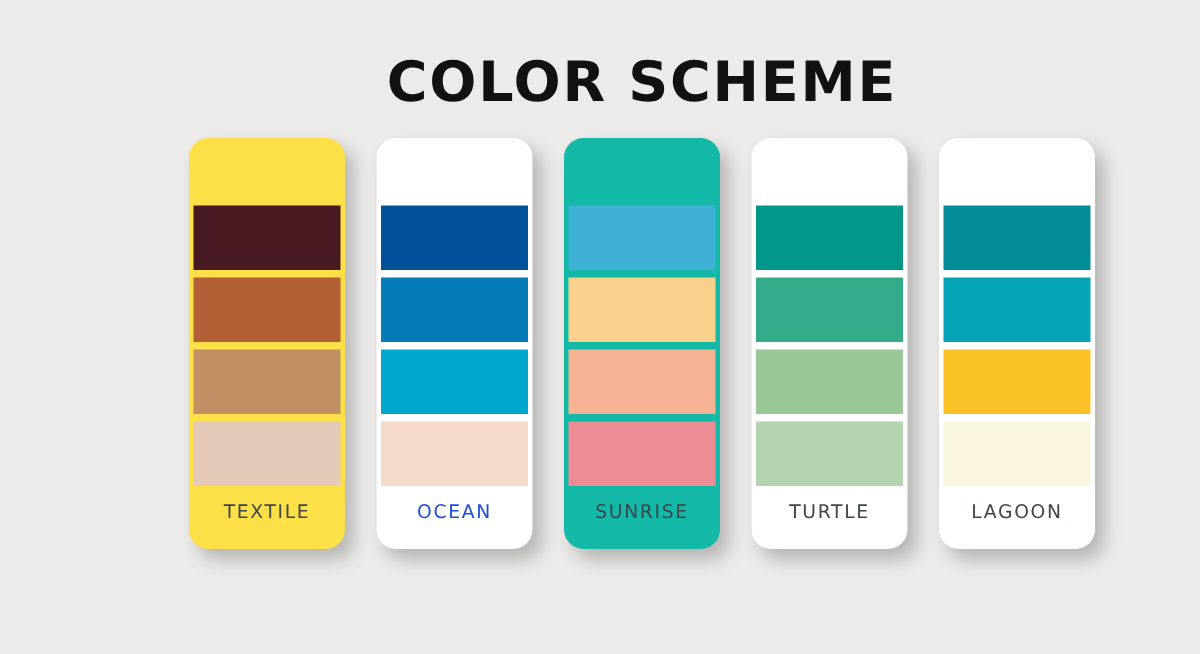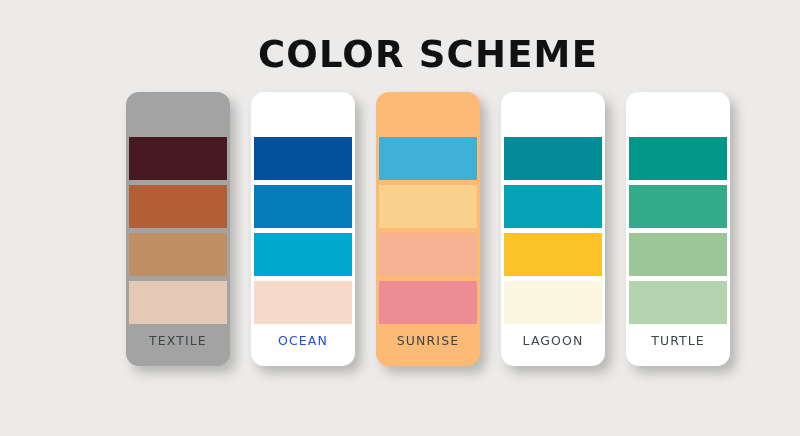--- a/index.html
+++ b/index.html
@@ -94,65 +94,65 @@
 </style>
 </head>
 <body style="background: rgb(236, 235, 233);">
 
 <div class="page">
 
   <div class="title" style="color: rgb(17, 17, 17);">COLOR SCHEME</div>
 
   <div class="cards">
 
-    <div class="card" style="background: #a3a3a3;">
+    <div class="card" style="background: #fde047;">
       <div class="swatches">
         <div class="swatch" style="background-color: rgb(70, 26, 32);"></div>
         <div class="swatch" style="background-color: rgb(178, 95, 53);"></div>
         <div class="swatch" style="background-color: rgb(192, 143, 99);"></div>
         <div class="swatch" style="background-color: rgb(228, 201, 183);"></div>
       </div>
       <div class="card-label" style="color: rgb(61, 70, 74);">TEXTILE</div>
     </div>
 
     <div class="card" style="background: rgb(255, 255, 255);">
       <div class="swatches">
         <div class="swatch" style="background-color: rgb(2, 82, 155);"></div>
         <div class="swatch" style="background-color: rgb(3, 124, 184);"></div>
         <div class="swatch" style="background-color: rgb(0, 168, 208);"></div>
         <div class="swatch" style="background-color: rgb(245, 218, 201);"></div>
       </div>
       <div class="card-label" style="color: #1d4ed8;">OCEAN</div>
     </div>
 
-    <div class="card" style="background: #fdba74;">
+    <div class="card" style="background: #14b8a6;">
       <div class="swatches">
         <div class="swatch" style="background-color: rgb(63, 177, 214);"></div>
         <div class="swatch" style="background-color: rgb(249, 209, 141);"></div>
         <div class="swatch" style="background-color: rgb(245, 179, 148);"></div>
         <div class="swatch" style="background-color: rgb(237, 140, 149);"></div>
       </div>
       <div class="card-label" style="color: rgb(61, 70, 74);">SUNRISE</div>
     </div>
 
 
     <div class="card" style="background: rgb(255, 255, 255);">
       <div class="swatches">
+        <div class="swatch" style="background-color: rgb(2, 151, 137);"></div>
+        <div class="swatch" style="background-color: rgb(52, 172, 139);"></div>
+        <div class="swatch" style="background-color: rgb(155, 199, 152);"></div>
+        <div class="swatch" style="background-color: rgb(179, 212, 175);"></div>
+      </div>
+      <div class="card-label" style="color: rgb(61, 70, 74);">TURTLE</div>
+    </div>
+
+    <div class="card" style="background: rgb(255, 255, 255);">
+      <div class="swatches">
         <div class="swatch" style="background-color: rgb(3, 140, 151);"></div>
         <div class="swatch" style="background-color: rgb(4, 164, 182);"></div>
         <div class="swatch" style="background-color: rgb(251, 195, 40);"></div>
         <div class="swatch" style="background-color: rgb(250, 246, 223);"></div>
       </div>
       <div class="card-label" style="color: rgb(61, 70, 74);">LAGOON</div>
     </div>
 
-    <div class="card" style="background: rgb(255, 255, 255);">
-      <div class="swatches">
-        <div class="swatch" style="background-color: rgb(2, 151, 137);"></div>
-        <div class="swatch" style="background-color: rgb(52, 172, 139);"></div>
-        <div class="swatch" style="background-color: rgb(155, 199, 152);"></div>
-        <div class="swatch" style="background-color: rgb(179, 212, 175);"></div>
-      </div>
-      <div class="card-label" style="color: rgb(61, 70, 74);">TURTLE</div>
-    </div>
-
   </div>
 </div>
 
 </body></html>

